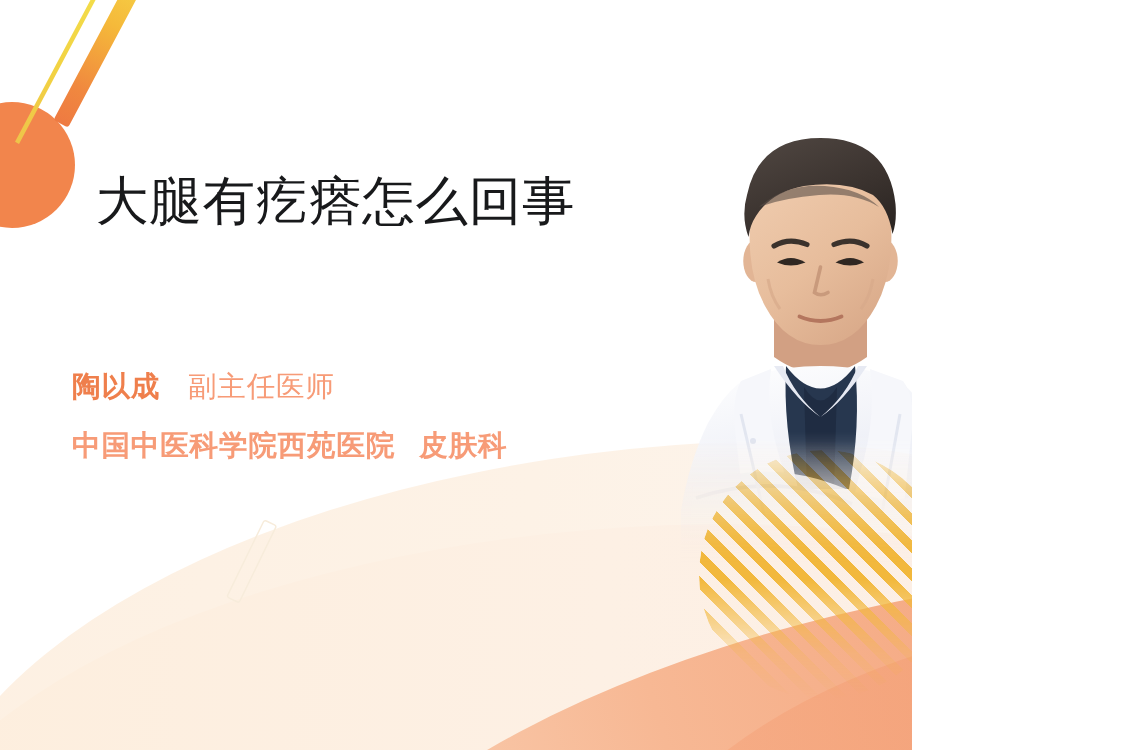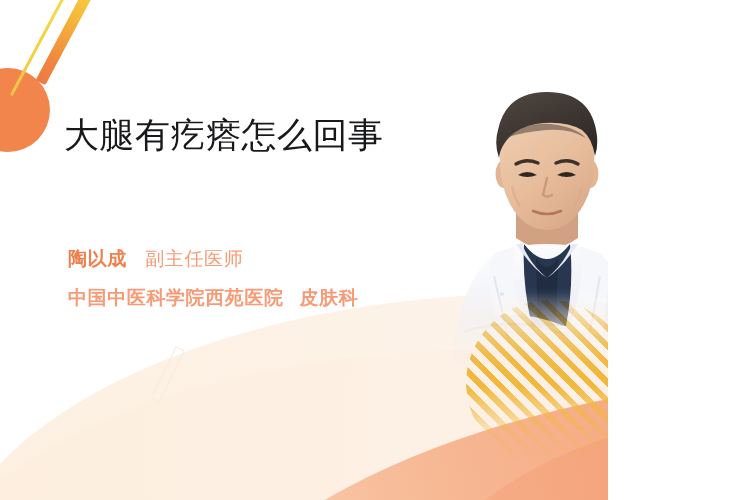--- a/index.html
+++ b/index.html
@@ -149,21 +149,21 @@
     margin: 0;
     font-size: 35px;
     line-height: 1.30;
     font-weight: 400;
     letter-spacing: 0.5px;
     color: #18191b;
     font-family: "Liberation Sans", "DejaVu Sans", sans-serif;
   }
   #doctor-meta {
     position: absolute;
-    left: 68px; top: 245px;
+    left: 48px; top: 245px;
     width: 400px;
   }
   #doctor-line-1 {
     white-space: nowrap;
     line-height: 1.5;
     margin-bottom: 10px;
   }
   #doctor-name {
     font-size: 19px;
     font-weight: bold;

